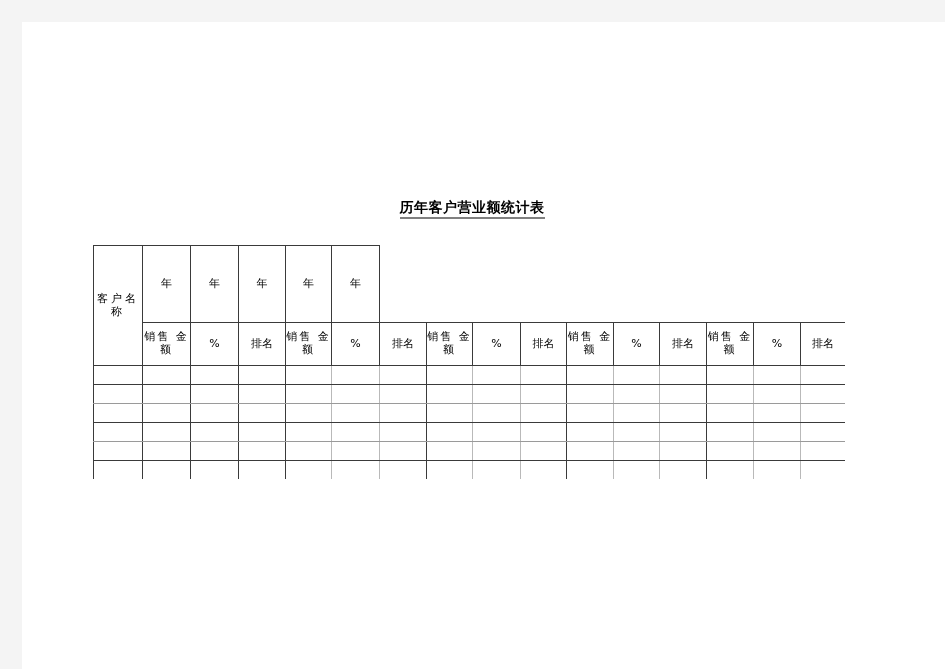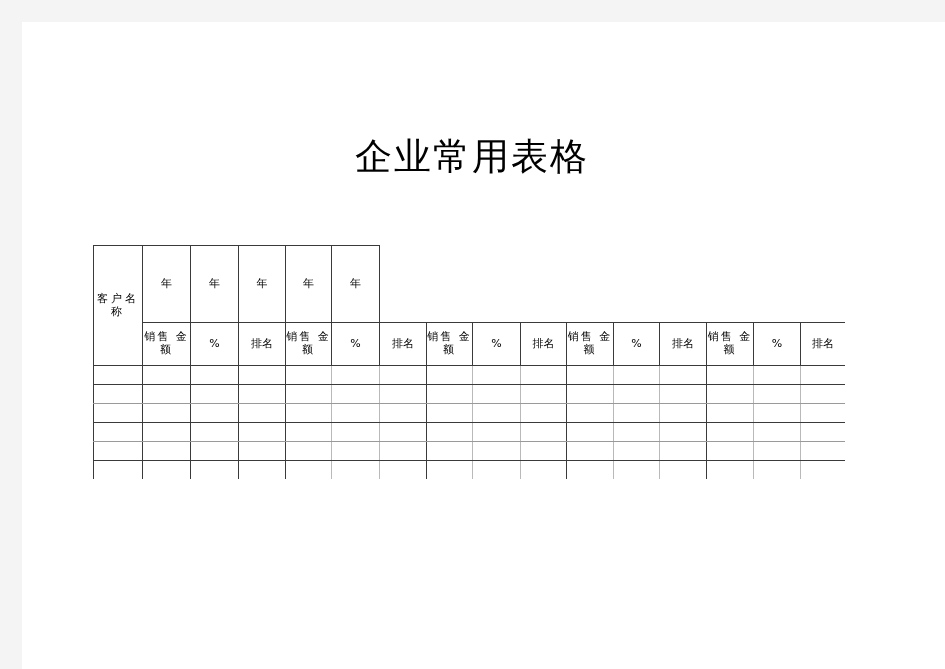--- a/index.html
+++ b/index.html
@@ -94,22 +94,24 @@
   td.hdr-sub { height: 42px; vertical-align: top; padding-top: 5px; margin-top: 36px; }
   td.hdr-sub .amt { letter-spacing: 2px; display: inline-block; }
   tr.body-row td { height: 18px; }
   tr.body-row-last td { height: 18px; border-bottom: none; }
 </style>
 </head>
 <body>
 
 <div class="page">
 
-  <div class="doc-title">企业常用表格</div>
-
+
+  <div class="doc-subtitle">
+    <span class="sub-inner">历年客户营业额统计表</span>
+  </div>
 
   <div class="table-wrap">
     <table class="stat-table">
       <colgroup id="stat-colgroup">
           <col style="width: 49px;">
           <col style="width: 48px;">
           <col style="width: 48px;">
           <col style="width: 47px;">
           <col style="width: 46px;">
           <col style="width: 48px;">

